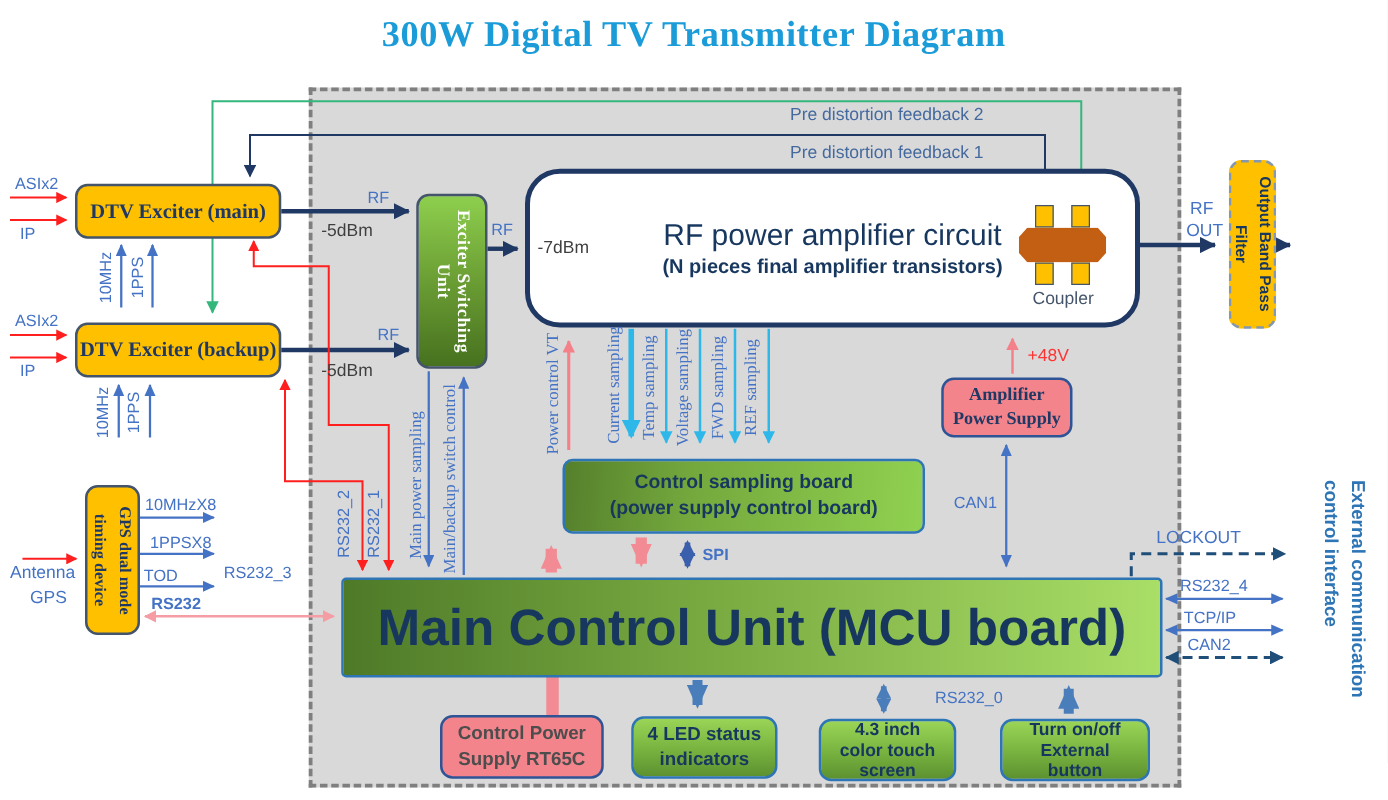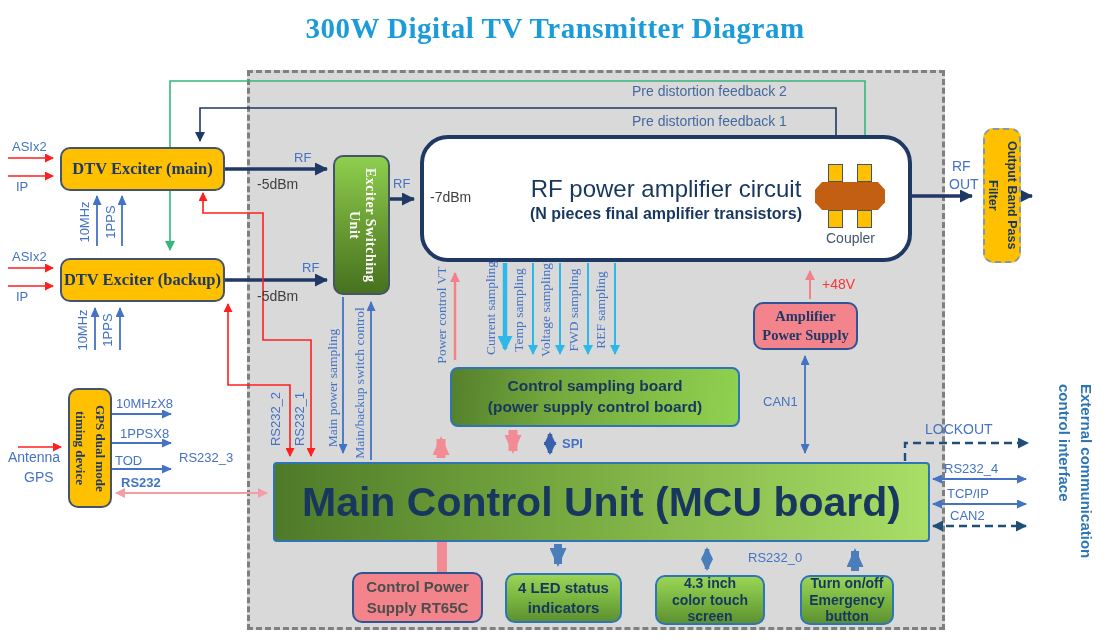--- a/index.html
+++ b/index.html
@@ -243,24 +243,24 @@
   </div>
 
   <div class="abs box greenb" style="left:655px;top:575px;width:110px;height:50px;font-size:14px;line-height:1.2;">
     <span>
       <span>4.3 inch</span><br>
       <span>color touch</span><br>
       <span>screen</span>
     </span>
   </div>
 
-  <div class="abs box greenb" style="left:800px;top:575px;width:94px;height:50px;font-size:14px;line-height:1.2;">
+  <div class="abs box greenb" style="left:800px;top:575px;width:120px;height:50px;font-size:14px;line-height:1.2;">
     <span>
       <span>Turn on/off</span><br>
-      <span>Emergency</span><br>
+      <span>External</span><br>
       <span>button</span>
     </span>
   </div>
 
   <span class="lbl" style="left:12px;top:139px;">ASIx2</span>
   <span class="lbl" style="left:16px;top:179px;">IP</span>
   <span class="lbl" style="left:12px;top:249px;">ASIx2</span>
   <span class="lbl" style="left:16px;top:289px;">IP</span>
 
   <span class="lbl v" style="left:84px;top:222px;">10MHz</span>

